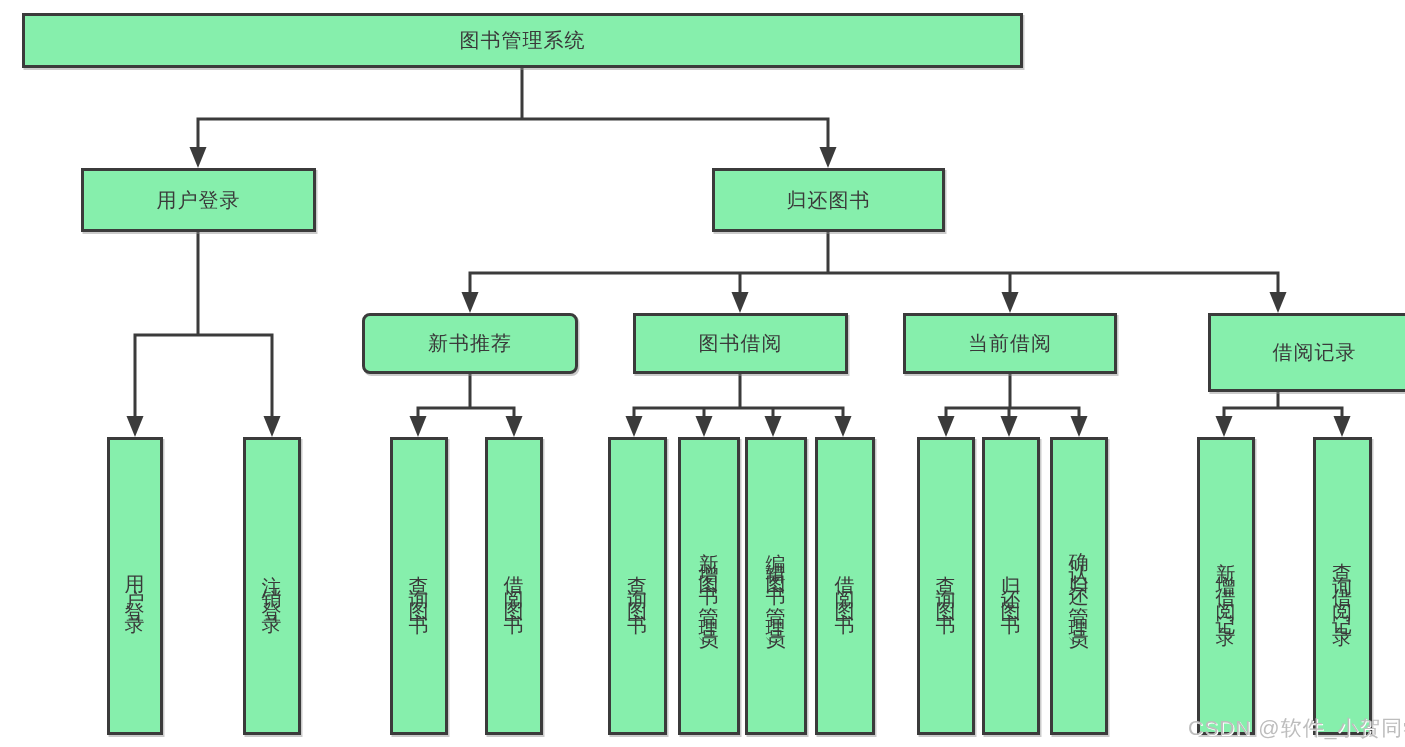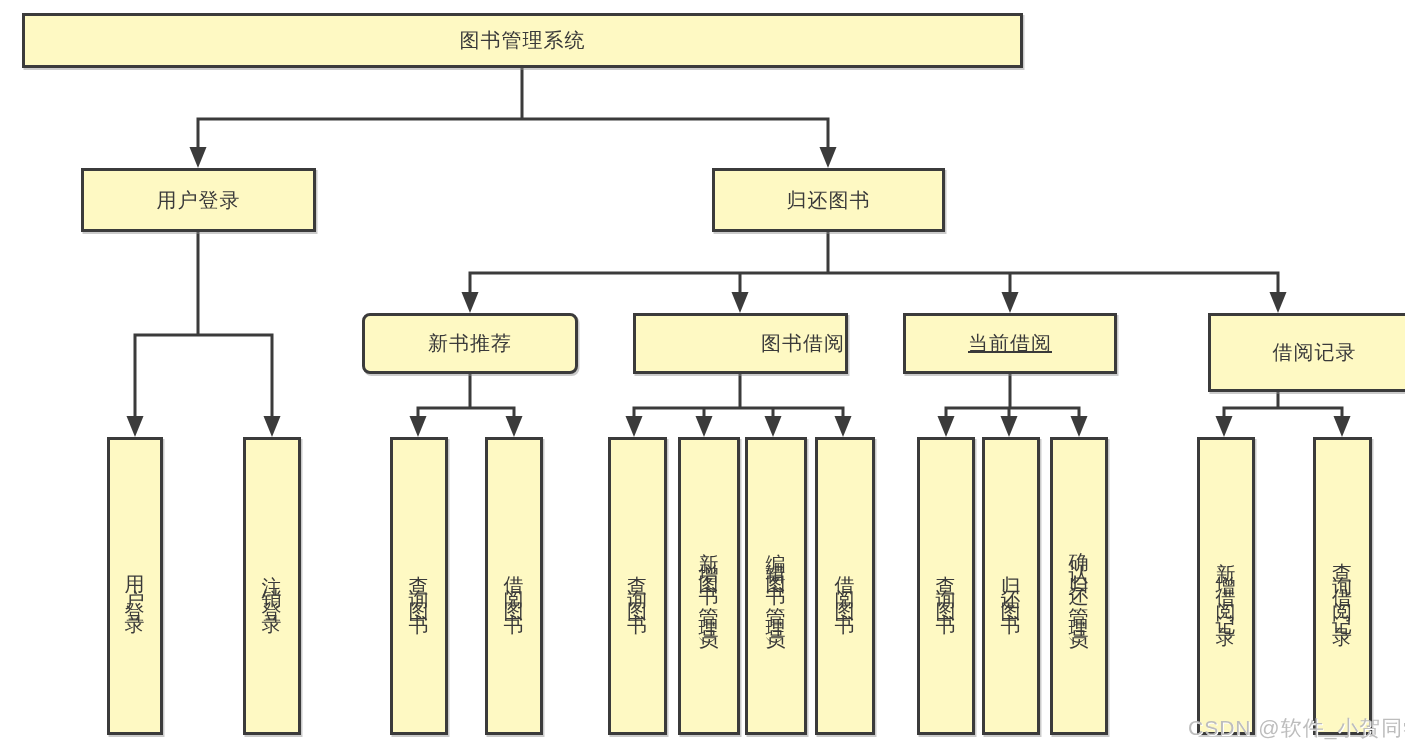--- a/index.html
+++ b/index.html
@@ -3,40 +3,40 @@
 <meta charset="utf-8">
 <style>
   html,body { margin:0; padding:0; }
   body { font-family: "Liberation Sans", "DejaVu Sans", sans-serif; background:#fff; }
   .canvas {
     position:relative; width:1405px; height:747px; background:#fff; overflow:hidden;
   }
   .connectors { position:absolute; left:0; top:0; z-index:1; }
   .node {
     position:absolute; box-sizing:border-box; z-index:2;
-    border:3px solid #3b3b3b; background:#fef9c3;
+    border:3px solid #3b3b3b; background:#86efac;
     display:flex; align-items:center; justify-content:center;
     font-size:20px; color:#3a3a3a; letter-spacing:1px;
     box-shadow:1.5px 2px 0 rgba(140,140,140,0.45);
   }
   .leaf {
     top:437px; height:298px;
   }
   .leaf .vtext {
     writing-mode:vertical-rl; text-orientation:mixed;
     letter-spacing:13px; line-height:1; font-size:20px;
   }
   .leaf.longtext .vtext { letter-spacing:11px; }
   
   .n-root   { left:22px;  top:13px;  width:1001px; height:55px; }
   .n-l2-0   { left:81px;  top:168px; width:235px;  height:64px; }
   .n-l2-1   { left:712px; top:168px; width:233px;  height:64px; }
   .n-l3-0   { left:362px; top:313px; width:216px;  height:61px;border-radius:8px; }
-  .n-l3-1   { left:633px; top:313px; width:215px;  height:61px;justify-content:flex-end; }
-  .n-l3-2   { left:903px; top:313px; width:214px;  height:61px;text-decoration:underline; }
+  .n-l3-1   { left:633px; top:313px; width:215px;  height:61px; }
+  .n-l3-2   { left:903px; top:313px; width:214px;  height:61px; }
   .n-l3-3   { left:1172px;top:313px; width:213px;  height:79px;margin-left:36px; }
   .n-a1 { left:107px;  width:56px; }
   .n-a2 { left:243px;  width:58px; }
   .n-b1 { left:390px;  width:58px; }
   .n-b2 { left:485px;  width:58px; }
   .n-c1 { left:608px;  width:59px; }
   .n-c2 { left:678px;  width:62px; }
   .n-c3 { left:745px;  width:62px; }
   .n-c4 { left:815px;  width:60px; }
   .n-d1 { left:917px;  width:58px; }

